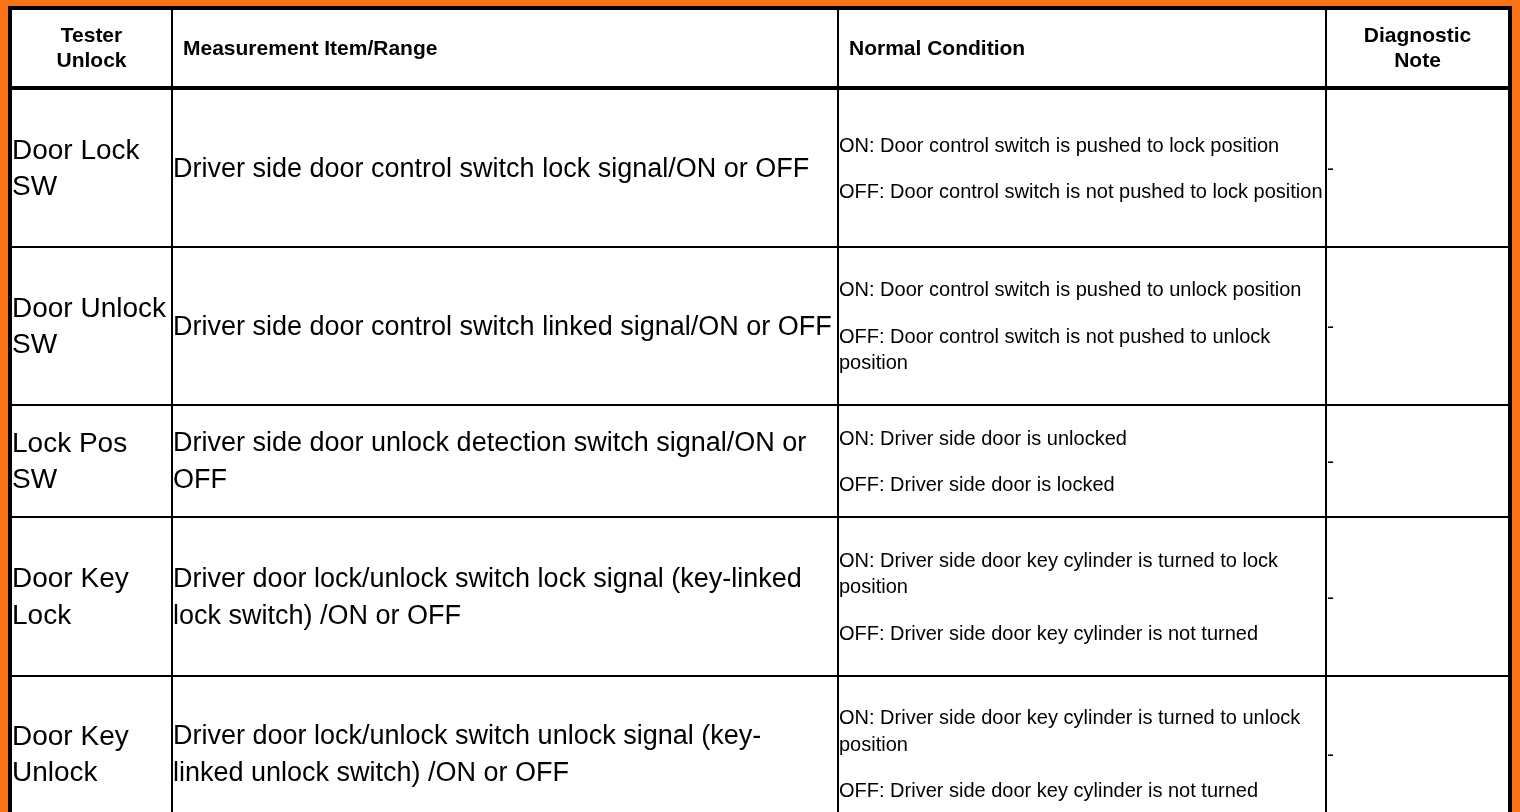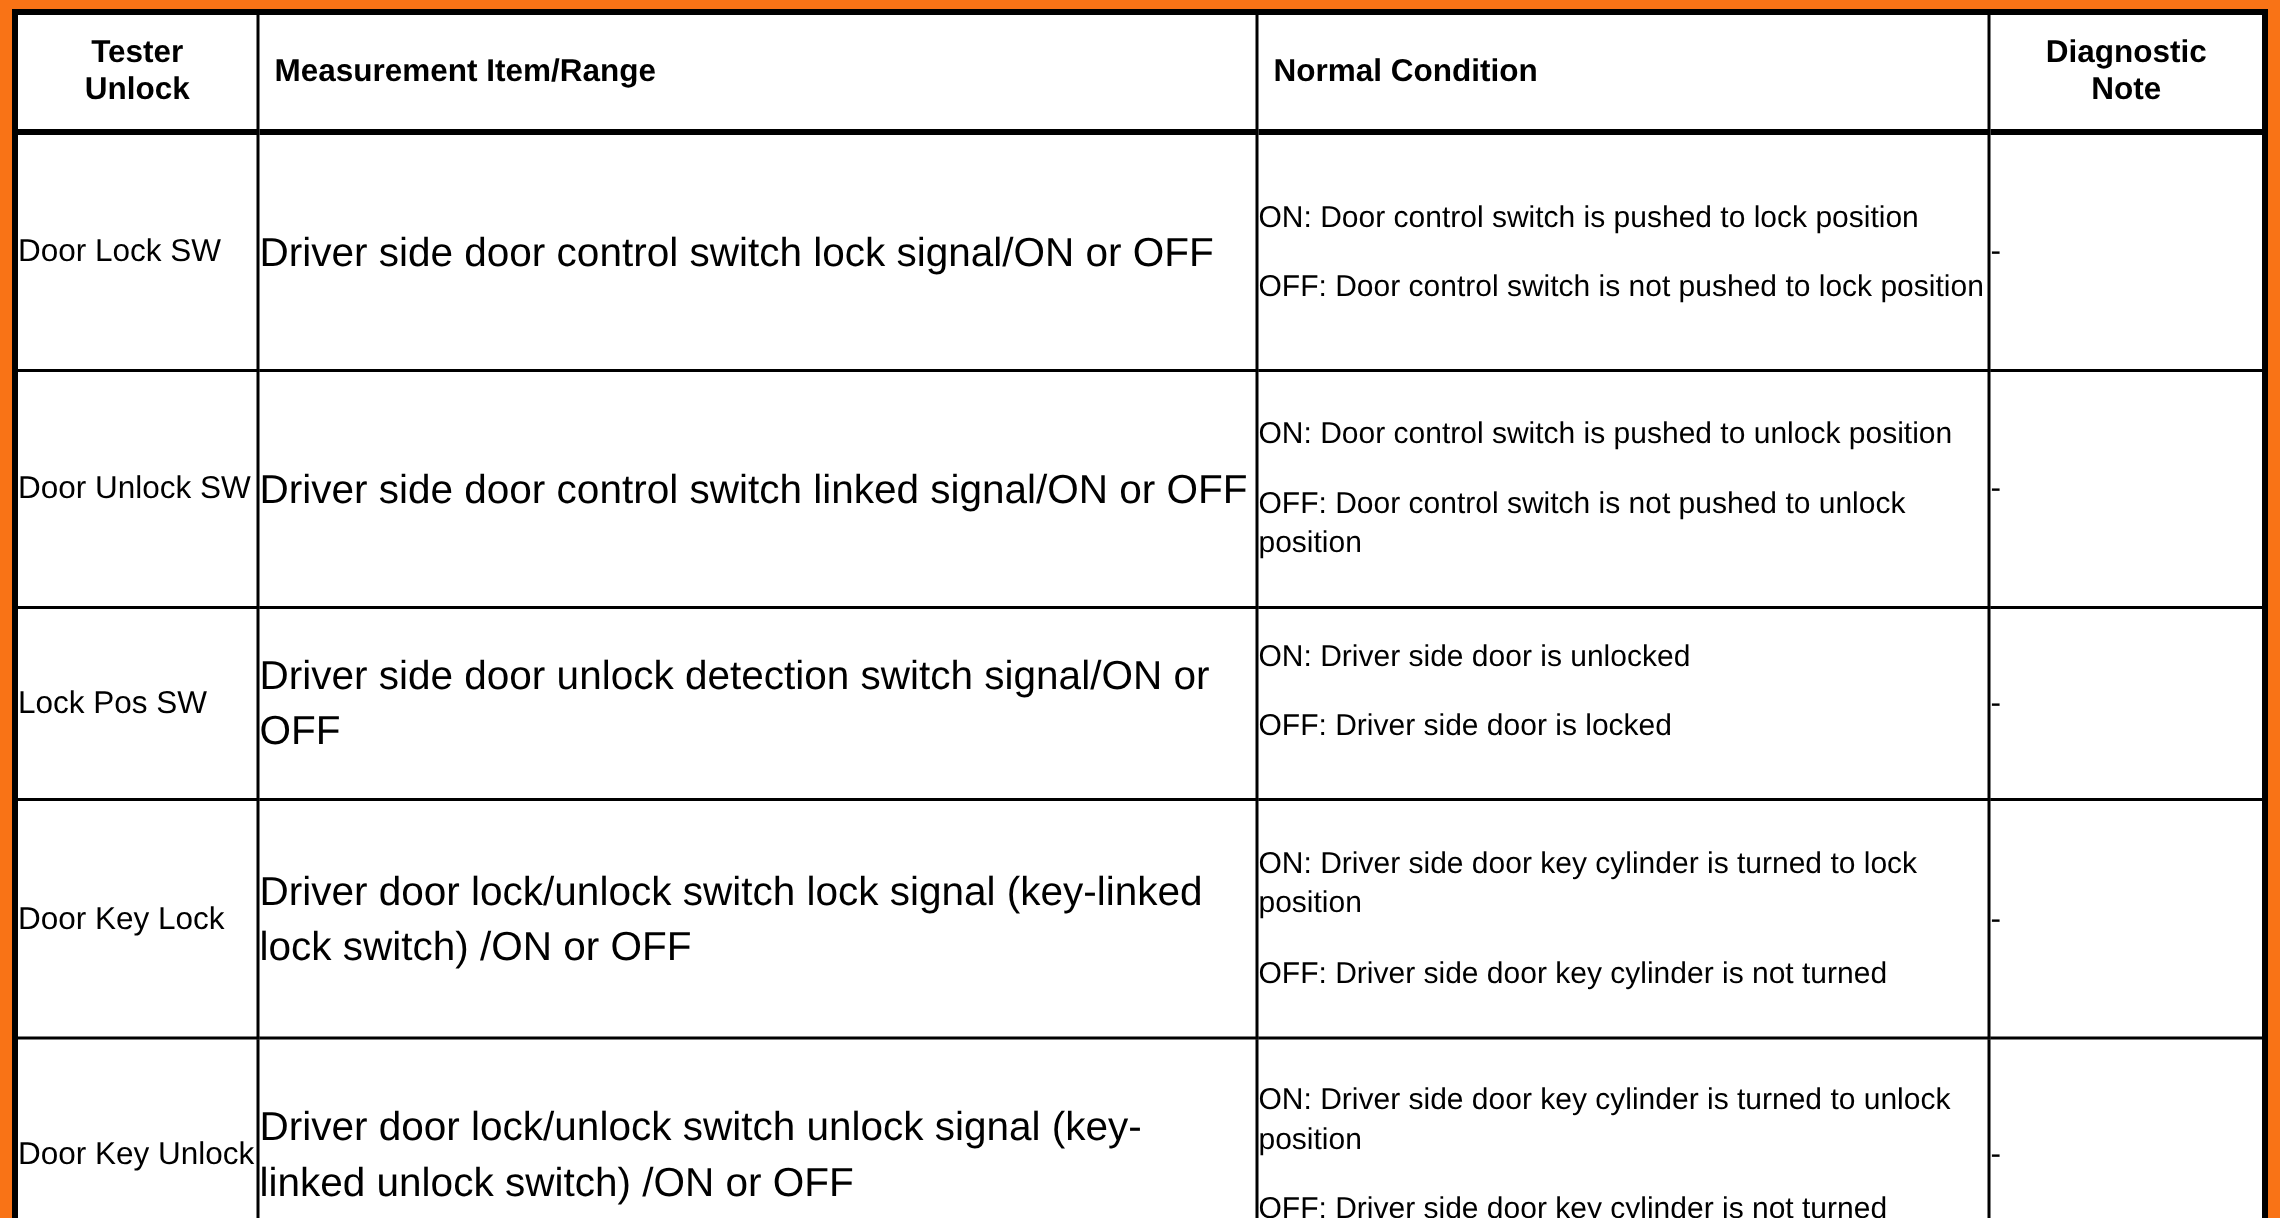--- a/index.html
+++ b/index.html
@@ -63,21 +63,21 @@
     text-align: center;
     padding: 4px 6px;
   }
   th.h-left {
     text-align: left;
     padding: 4px 10px;
   }
 
   
   .cell-tester {
-    font-size: 21px;
+    font-size: 28px;
     line-height: 1.30;
     padding: 4px 6px 4px 8px;
     text-align: left;
   }
   .cell-measure {
     font-size: 27px;
     line-height: 1.36;
     padding: 4px 10px 4px 10px;
     text-align: left;
   }
@@ -98,21 +98,21 @@
   .cond-block { display: block; }
   .cond-gap { display: block; height: 20px; }
 
   
   tr.r-1 td { height: 156px; }
   tr.r-2 td { height: 156px; }
   tr.r-3 td { height: 98px; }
   tr.r-4 td { height: 157px; }
   tr.r-5 td { height: 154px; }
 
-  tr.r-3 .cell-normal { padding-top: 6px; padding-bottom: 22px; }
+  tr.r-3 .cell-normal { padding-top: 6px; padding-bottom: 6px; }
 </style>
 </head>
 <body>
 
 <div class="page">
 
   <table class="spec-table">
     <colgroup>
       <col class="c-tester">
       <col class="c-measure">

